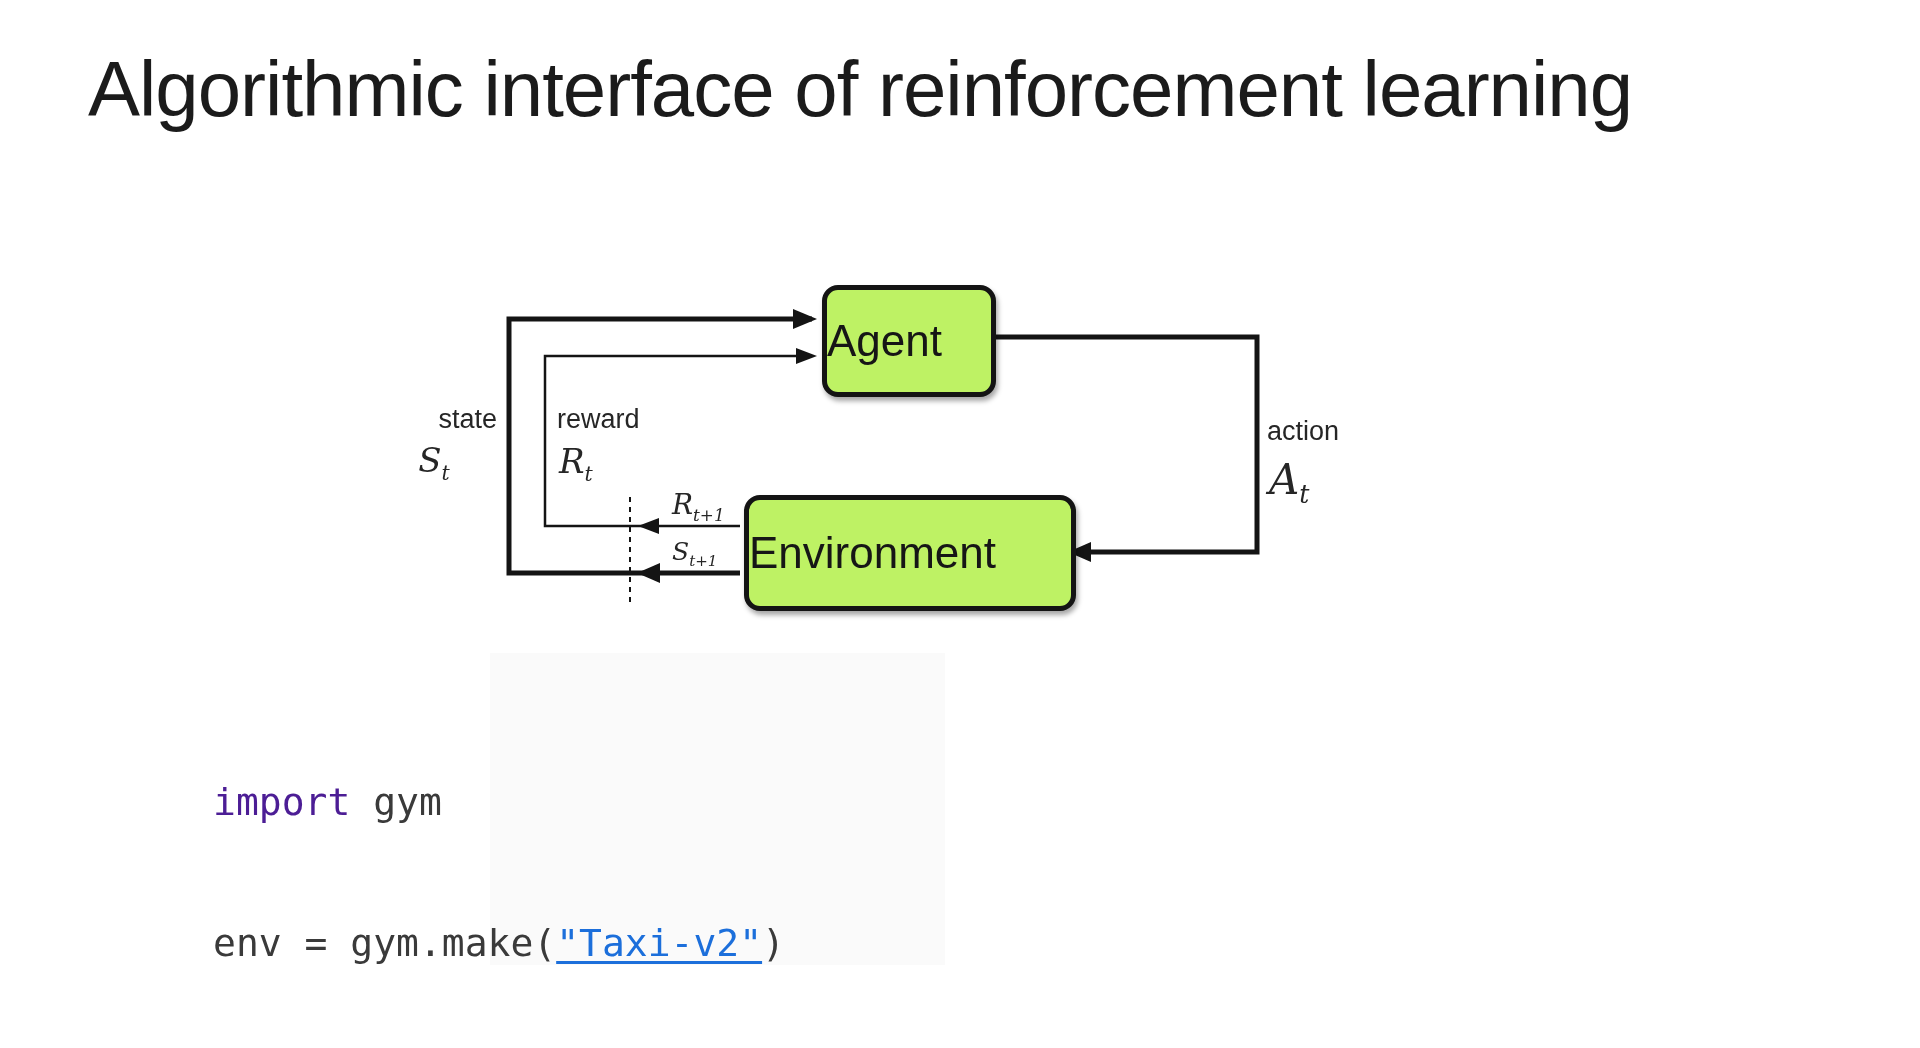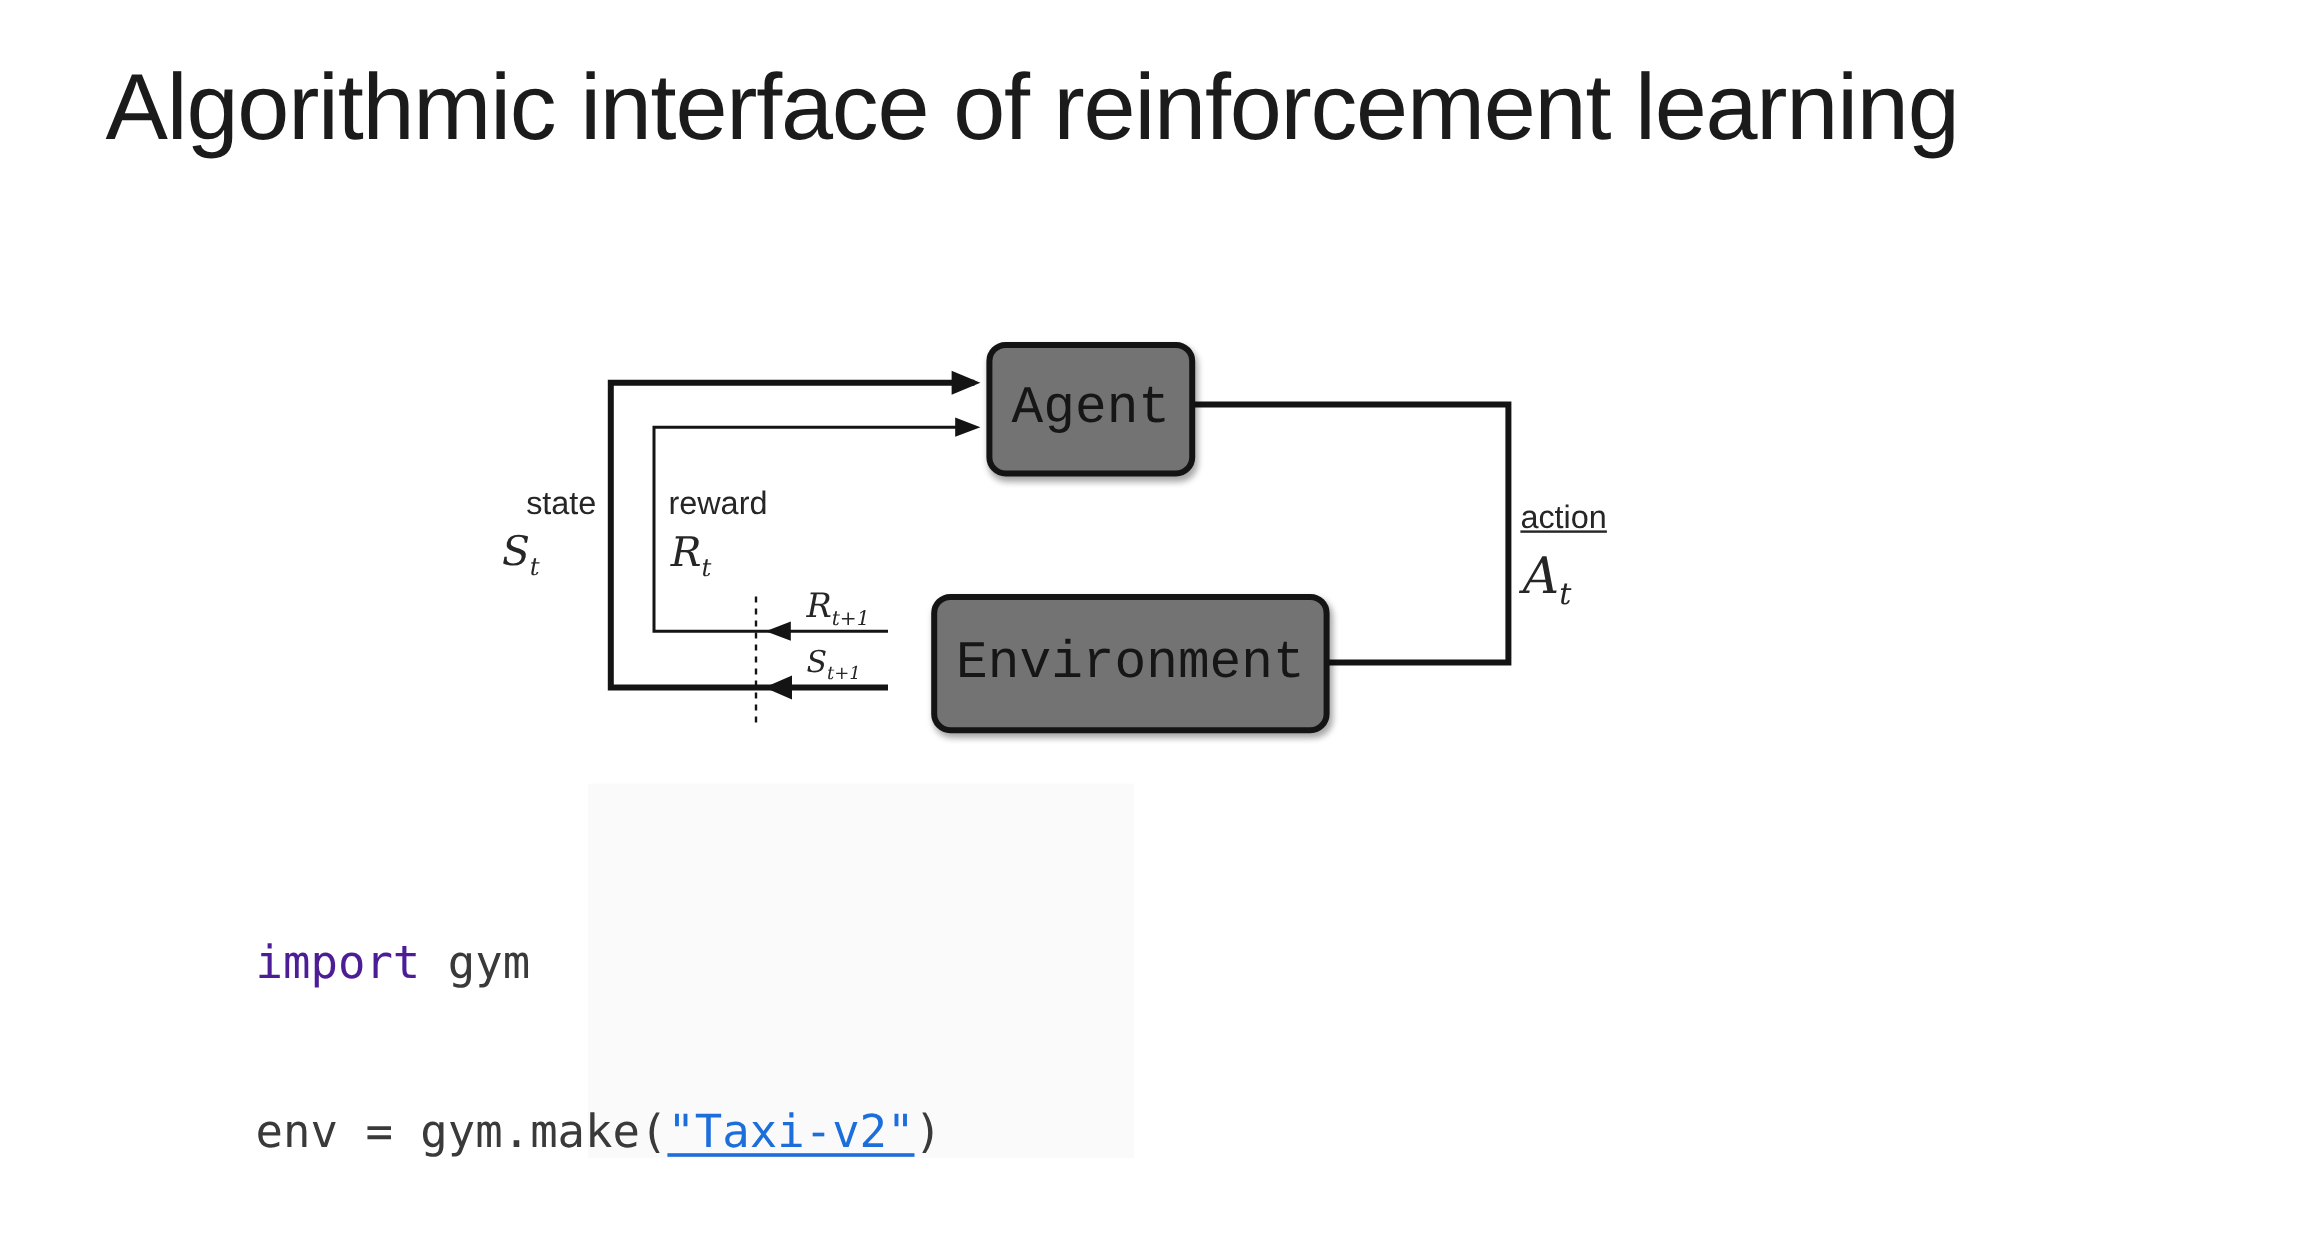--- a/index.html
+++ b/index.html
@@ -8,42 +8,42 @@
     overflow:hidden; font-family:"Liberation Sans", sans-serif;
   }
   .title {
     position:absolute; left:88px; top:44px; width:1820px;
     font-size:78px; font-weight:300; letter-spacing:-1px;
     color:#1b1b1b; white-space:nowrap;
   }
   
   .diagram-svg { position:absolute; left:0; top:0; width:1920px; height:1048px; }
   .node {
-    position:absolute; display:flex; align-items:center; justify-content:center;
-    background:#737373; border:5px solid #141414; border-radius:16px;
+    position:absolute; display:flex; align-items:center; 
+    background:#bef264; border:5px solid #141414; border-radius:16px;
     box-shadow:2px 4px 5px rgba(0,0,0,0.35);
-    font-size:44px; color:#161616;font-family:Liberation Mono, monospace;
+    font-size:44px; color:#161616;
   }
   .node.agent { left:822px; top:285px; width:164px; height:102px; }
-  .node.environment { left:776px; top:495px; width:322px; height:106px; }
+  .node.environment { left:744px; top:495px; width:322px; height:106px; }
   .dlabel {
     position:absolute; font-size:27px; color:#262626; white-space:nowrap;
   }
   .math {
     position:absolute; font-family:"DejaVu Serif", serif; font-style:italic;
     color:#262626; white-space:nowrap;
   }
   .math sub { font-size:60%; font-style:italic; line-height:0; }
   .lab-state  { left:380px; top:404px; width:117px; text-align:right; }
   .sym-state  { left:380px; top:440px; width:108px; text-align:center; font-size:34px; }
   .lab-reward { left:557px; top:404px; }
   .sym-reward { left:559px; top:441px; font-size:34px; }
   .sym-next-reward { left:672px; top:488px; font-size:28px; }
   .sym-next-state  { left:672px; top:537px; font-size:25px; }
-  .lab-action { left:1267px; top:416px;text-decoration:underline; }
+  .lab-action { left:1267px; top:416px; }
   .sym-action { left:1269px; top:455px; font-size:42px; }
   
   .artifact { position:absolute; left:490px; top:653px; width:455px; height:312px;
               background:rgba(0,0,0,0.018); }
   
   .code {
     position:absolute; left:213px; top:685px;
     font-family:"DejaVu Sans Mono", monospace;
     font-size:38px; line-height:47px; color:#3a3a3a; white-space:pre;
   }

